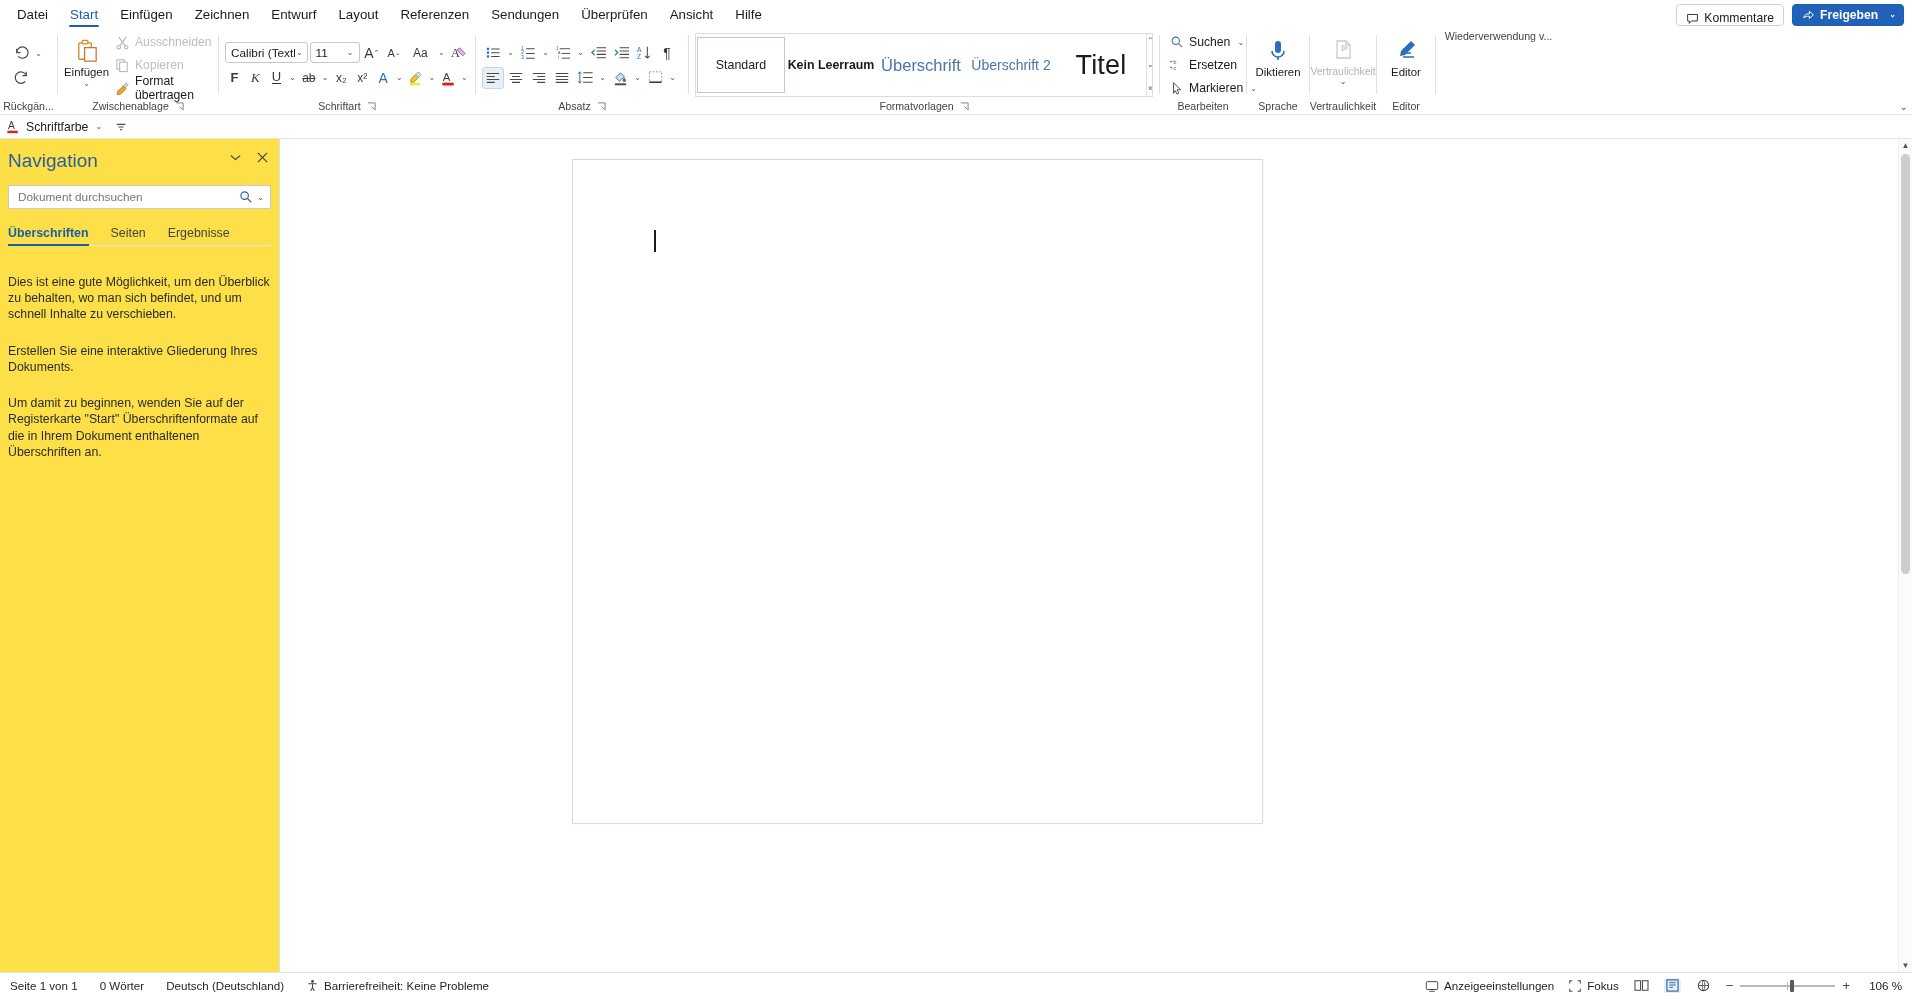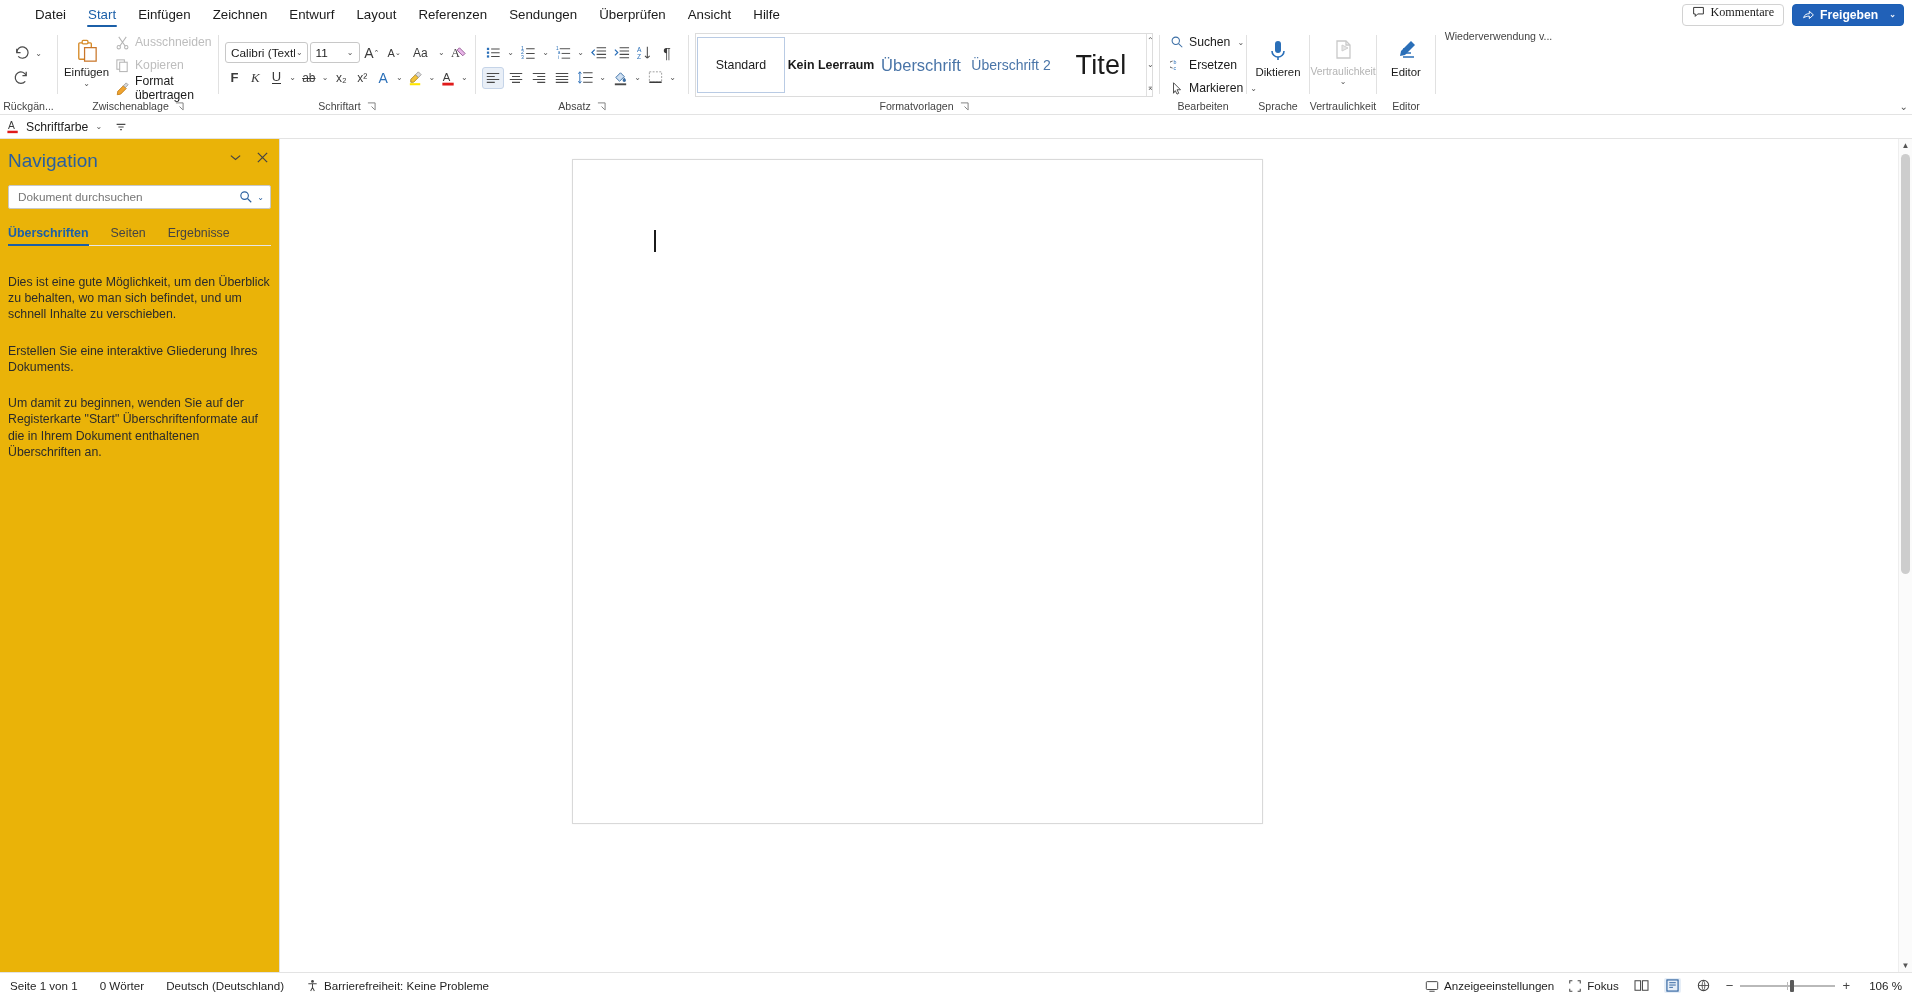--- a/index.html
+++ b/index.html
@@ -11,38 +11,38 @@
     background: #ffffff;
     color: #1b1b1b;
   }
   .app { width: 1912px; height: 998px; position: relative; display: flex; flex-direction: column; }
 
   
   .titlebar {
     height: 29px; background: #ffffff; display: flex; align-items: stretch;
     position: relative; flex: 0 0 29px;
   }
-  .tabs { display: flex; align-items: stretch; padding-left: 24px; }
+  .tabs { display: flex; align-items: stretch; padding-left: 6px; }
   .tab {
     display: flex; align-items: center; padding: 0 11px; font-size: 13.3px;
     color: #1b1b1b; position: relative; cursor: default; white-space: nowrap;
   }
   .tab.active { color: #1b5fa8; }
   .tab.active::after {
     content: ""; position: absolute; left: 10px; right: 10px; bottom: 2px;
     height: 2px; background: #1b5fa8; border-radius: 1px;
   }
   .titlebar-right {
     position: absolute; right: 8px; top: 0; height: 29px;
     display: flex; align-items: center; gap: 8px;
   }
   .btn-comments {
-    height: 22px; display: flex; align-items: flex-start; gap: 5px;
+    height: 22px; display: flex; align-items: flex-end; gap: 5px;
     border: 1px solid #d2d2d2; border-radius: 4px; background: #fff;
-    padding: 0 9px; font-size: 12.2px; color: #1b1b1b; font-family: Liberation Serif, serif;
+    padding: 0 9px; font-size: 12.2px; color: #1b1b1b;
   }
   .btn-share {
     height: 22px; display: flex; align-items: center; gap: 5px;
     border: 1px solid #1a5fb4; border-radius: 4px; background: #2161b8;
     padding: 0 7px 0 9px; font-size: 12.2px; color: #fff; font-weight: 600;
   }
   .btn-share .chev { font-size: 8px; margin-left: 6px; opacity: .95; }
 
   
   .ribbon {
@@ -146,21 +146,21 @@
     display: flex; align-items: center; padding-left: 6px; gap: 10px;
   }
   .subbar-item { display: flex; align-items: center; gap: 5px; font-size: 12.2px; color: #1b1b1b; }
 
   
   .body { flex: 1; display: flex; position: relative; background: #ffffff; min-height: 0; }
 
   
   .navpane {
     width: 280px; flex: 0 0 280px; border-right: 1px solid #e0e0e0;
-    background: #eab308; padding: 0 8px; position: relative; display: flex; flex-direction: column;
+    background: #fde047; padding: 0 8px; position: relative; display: flex; flex-direction: column;
   }
   .nav-head { display: flex; align-items: center; height: 44px; position: relative; }
   .nav-title { font-size: 19px; color: #2a5f9e; font-weight: 400; }
   .nav-head-btns { position: absolute; right: 2px; top: 12px; display: flex; gap: 14px; }
   .nav-head-btns span { font-size: 12px; color: #444; }
   .nav-search {
     height: 24px; border: 1px solid #c8c8c8; background: #fff; border-radius: 2px;
     display: flex; align-items: center; padding: 0 4px 0 7px; margin-top: 2px;
   }
   .nav-search input {

